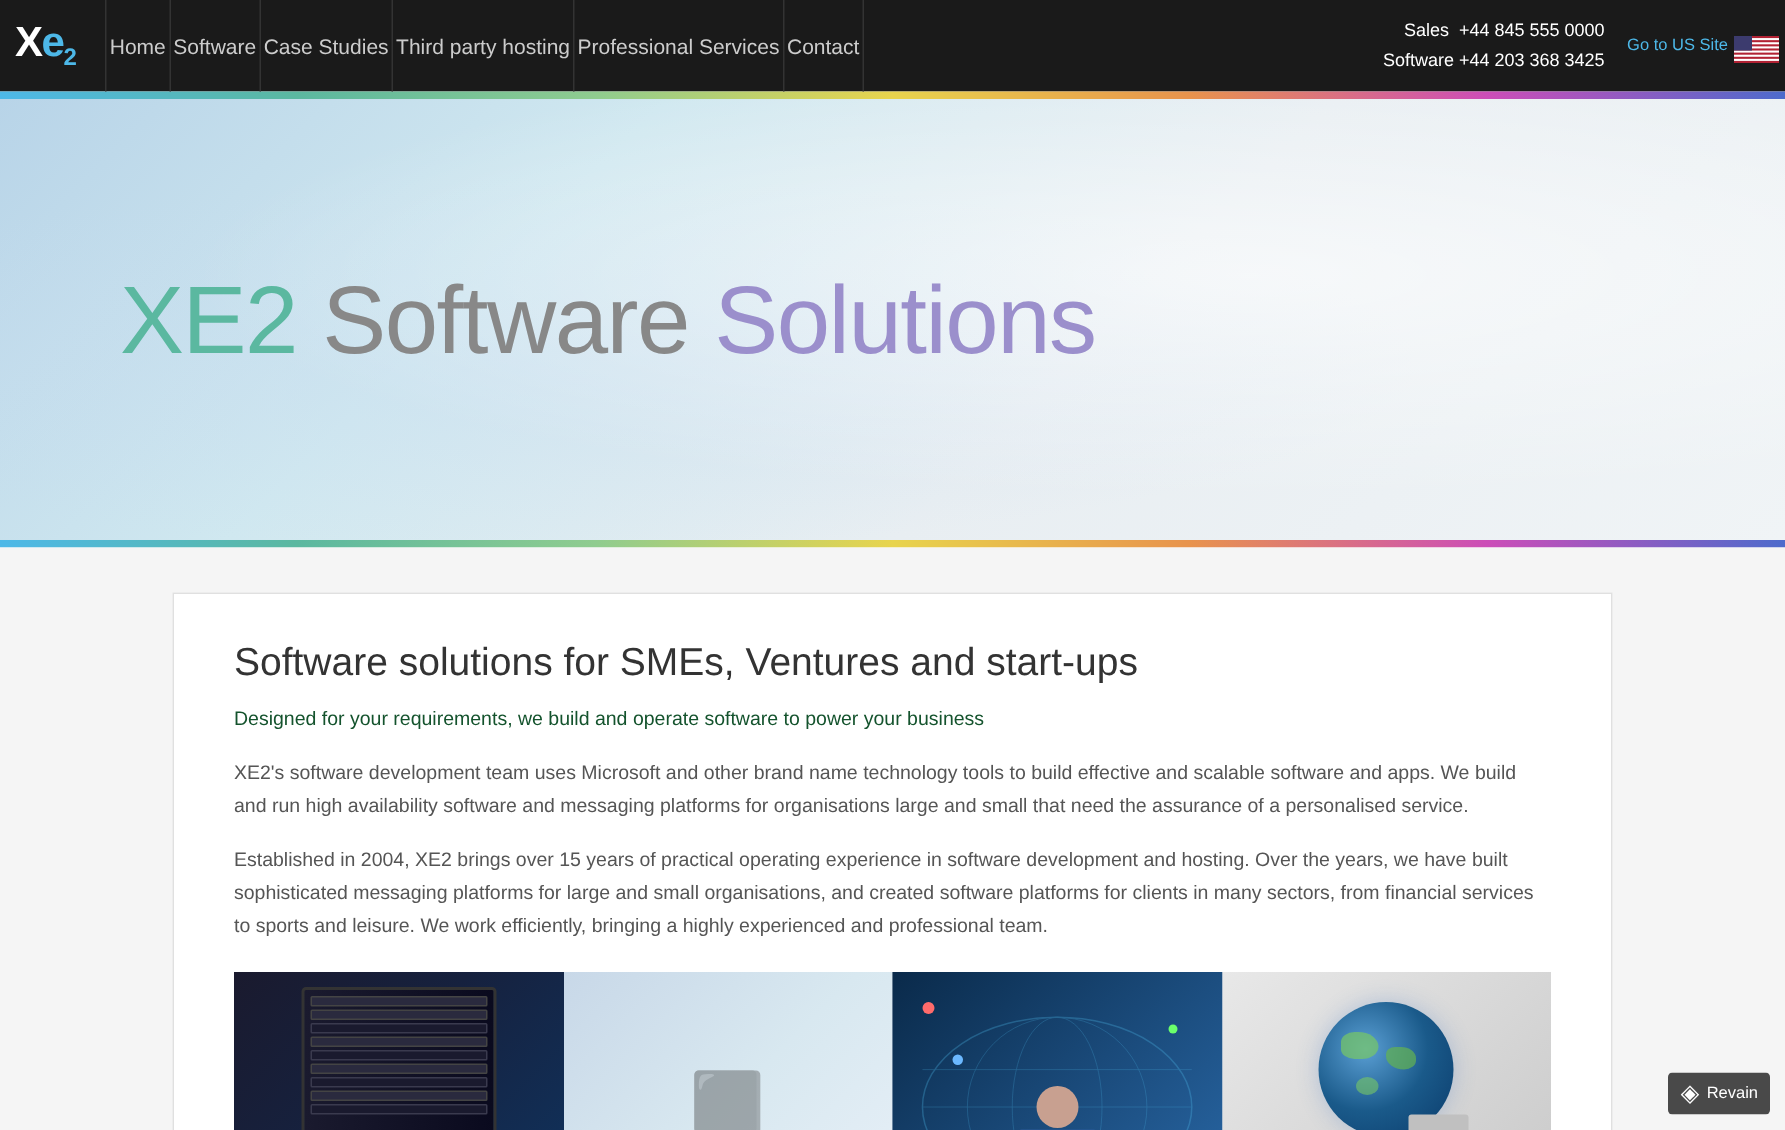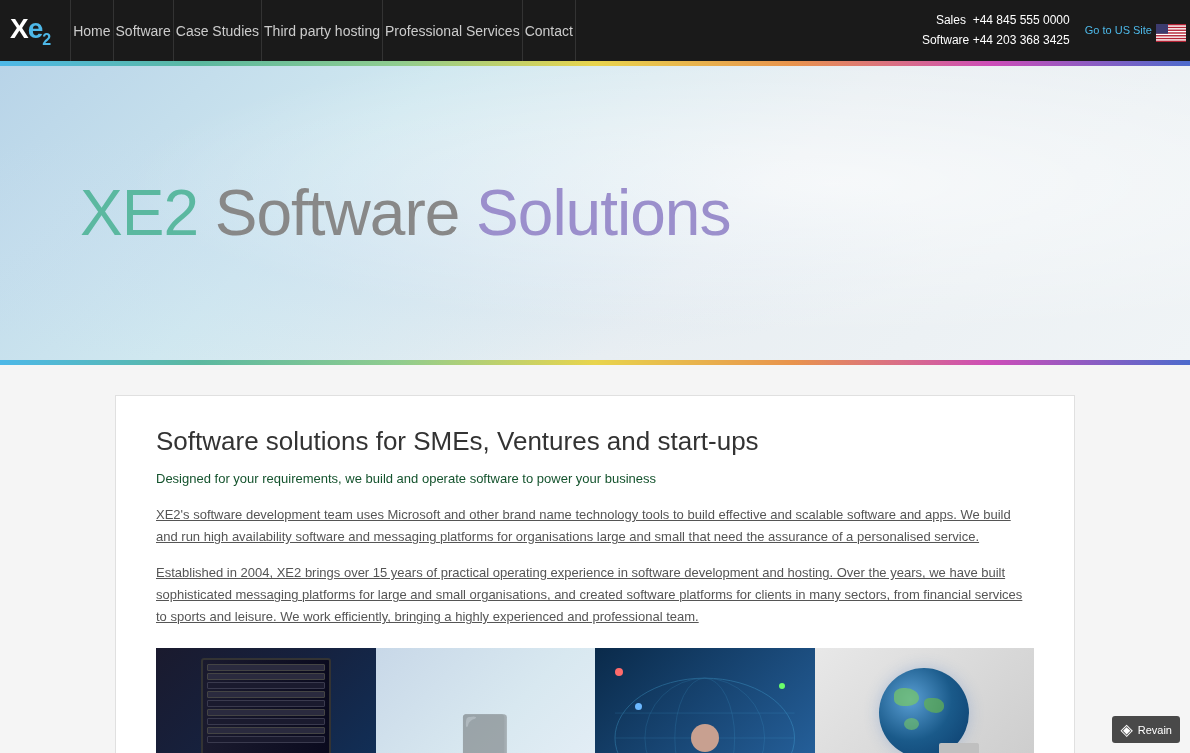--- a/index.html
+++ b/index.html
@@ -134,21 +134,20 @@
     .content-subtitle {
       font-size: 13px;
       color: #14532d;
       margin-bottom: 18px;
     }
     .content-para {
       font-size: 13px;
       color: #555;
       line-height: 1.7;
       margin-bottom: 14px;
-      text-decoration: underline;
     }
 
     
     .image-grid {
       display: flex;
       gap: 0;
       margin-top: 20px;
     }
     .image-item {
       flex: 1;

